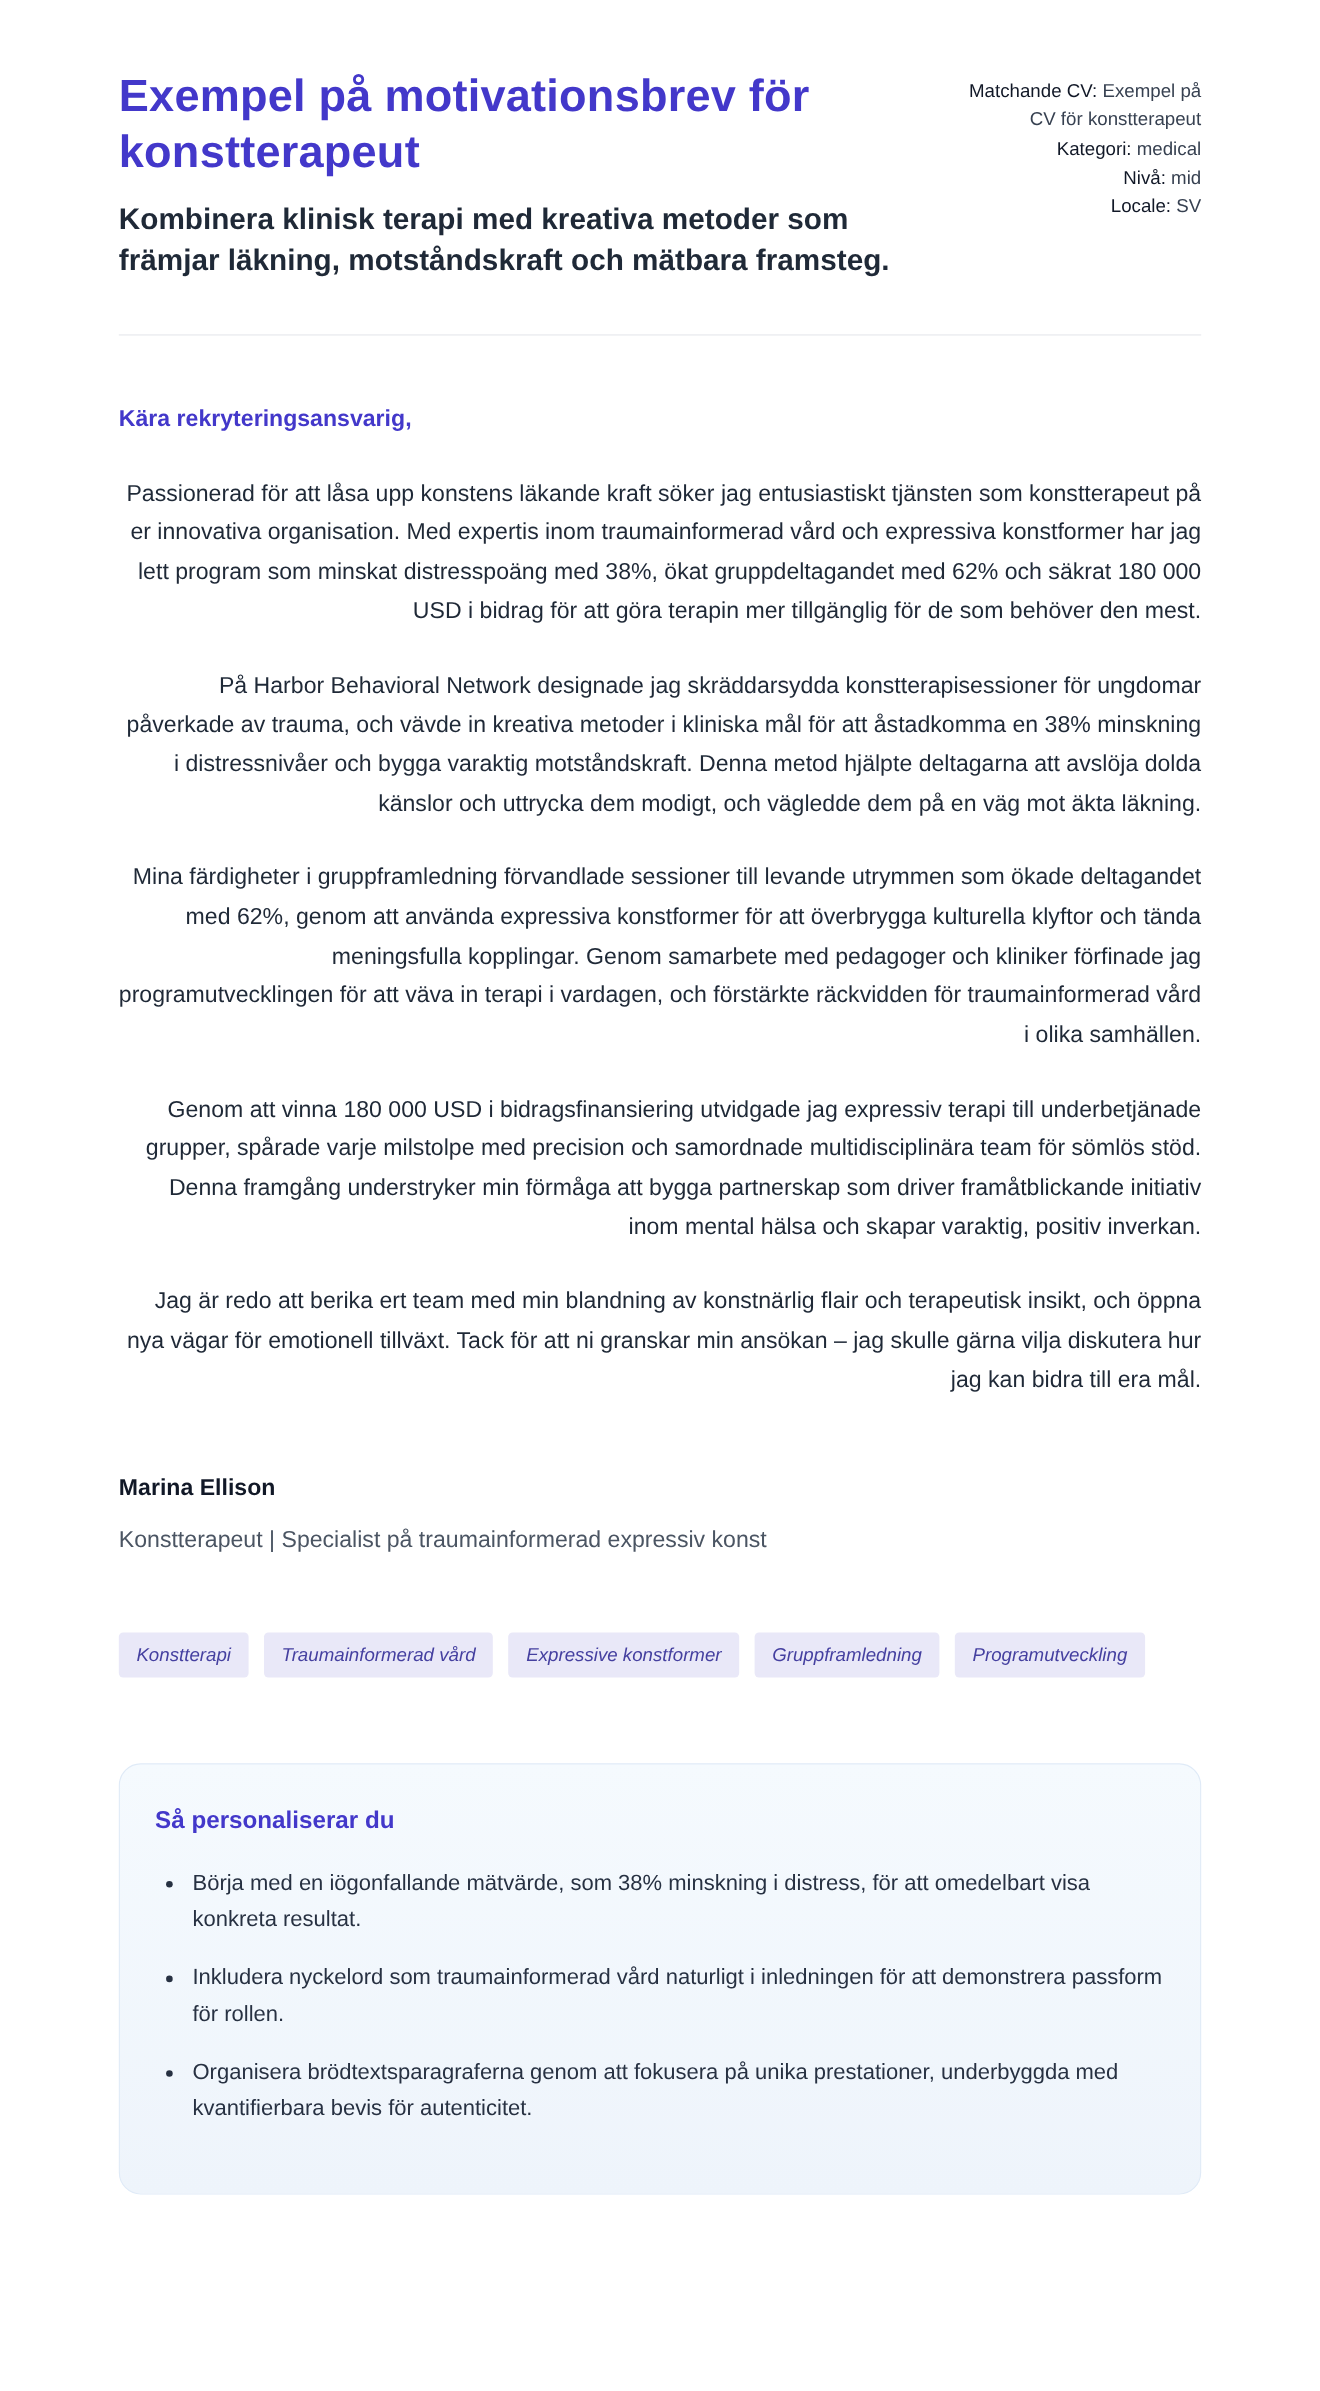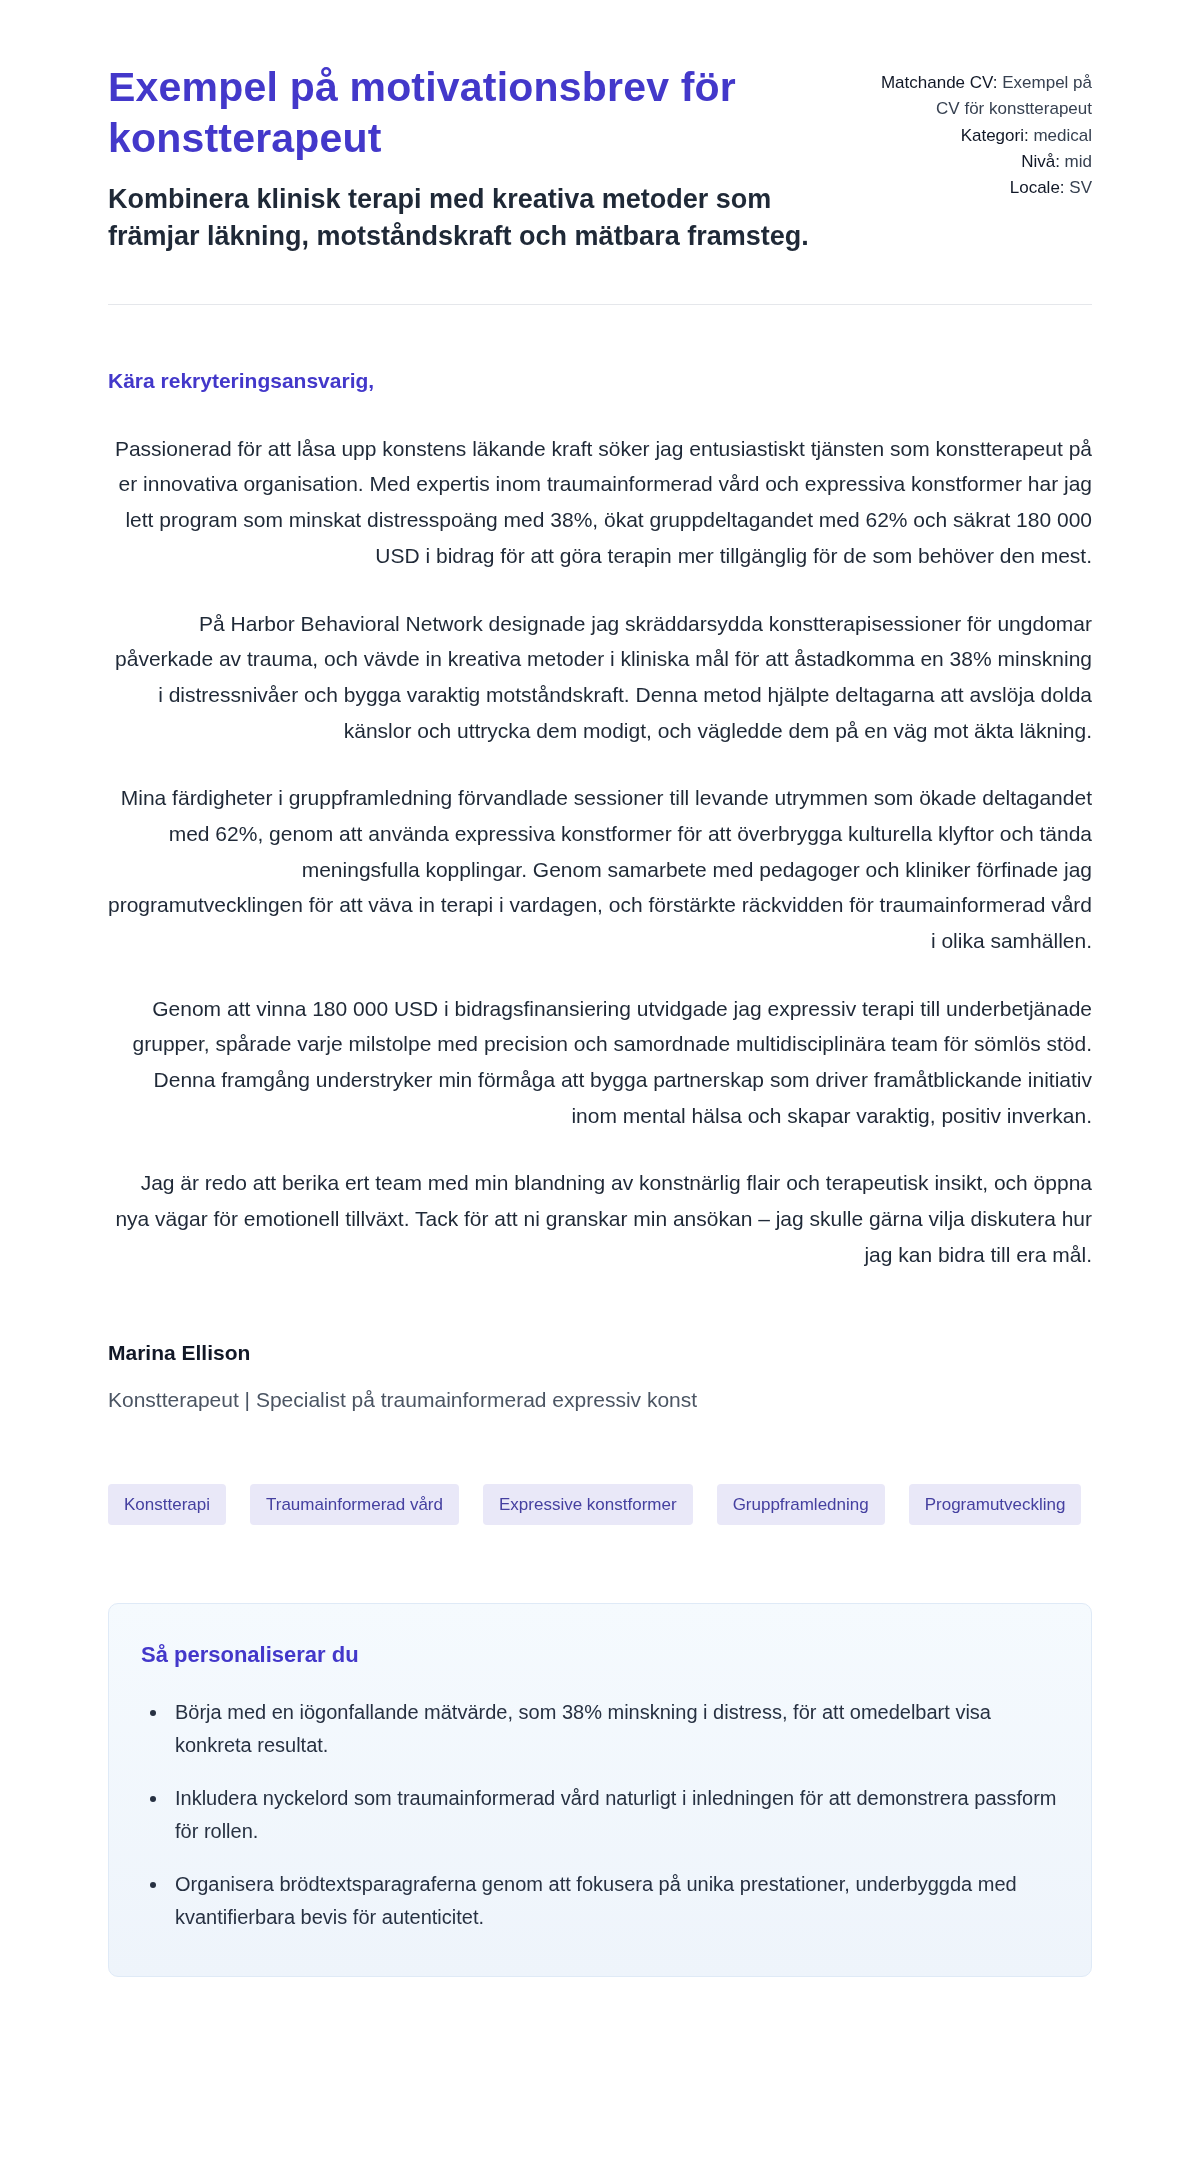--- a/index.html
+++ b/index.html
@@ -91,41 +91,42 @@
   }
   .sig-title {
     margin: 12px 0 0;
     color: var(--muted);
   }
 
   
   .tags {
     display: flex;
     flex-wrap: wrap;
-    gap: 16px 24px;
+    gap: 16px 14px;
     margin-top: 66px;
+    font-style: italic;
   }
   .tag {
     display: inline-block;
     background: var(--tag-bg);
     color: var(--tag-text);
     font-size: 17px;
     line-height: 1;
     padding: 12px 16px;
     border-radius: 4px;
     white-space: nowrap;
   }
 
   
   .tips {
     margin-top: 78px;
     background: linear-gradient(180deg, #f5fafe 0%, #eef4fb 100%);
     border: 1px solid var(--tips-border);
-    border-radius: 10px;
-    padding: 38px 32px 42px;
+    border-radius: 20px;
+    padding: 38px 32px 60px;
   }
   .tips-title {
     margin: 0 0 28px;
     font-size: 22px;
     font-weight: 700;
     color: var(--accent);
   }
   .tips-list {
     margin: 0;
     padding-left: 28px;

